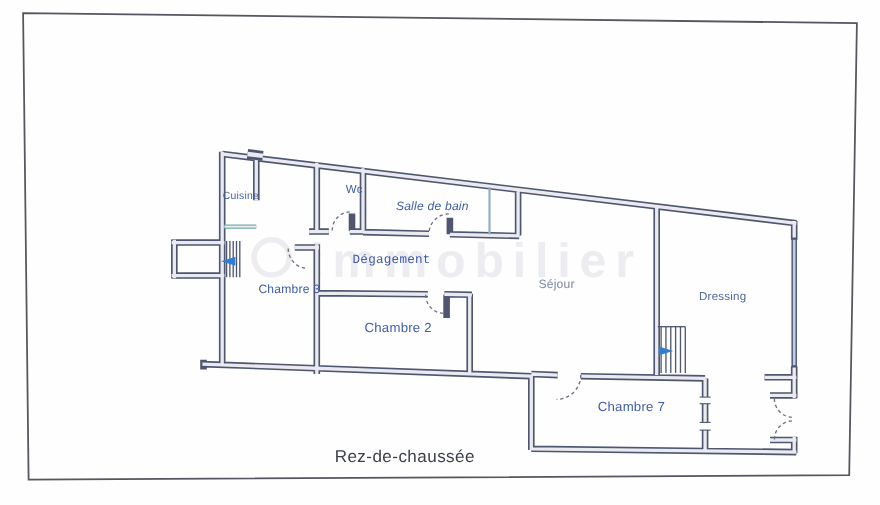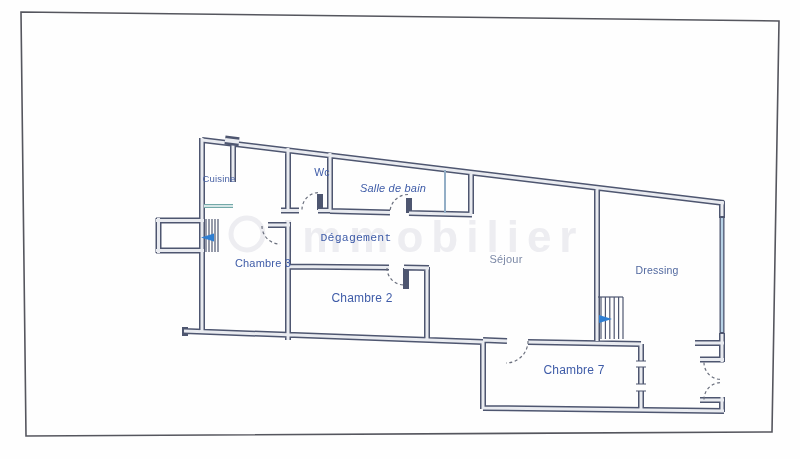--- a/index.html
+++ b/index.html
@@ -162,14 +162,15 @@
   <div class="room-label lbl-dressing" style="left:219px;top:178px;">Cuisine</div>
   <div class="room-label lbl-wc" style="left:311px;top:172px;">Wc</div>
   <div class="room-label" style="left:393px;top:188px;font-style:italic;">Salle de bain</div>
   <div class="room-label lbl-degagement" style="left:356px;top:237px;font-family:Liberation Mono, monospace;">Dégagement</div>
   <div class="room-label" style="left:263px;top:263px;">Chambre 3</div>
   <div class="room-label lbl-chambre-2" style="left:362px;top:298px;">Chambre 2</div>
   <div class="room-label lbl-sejour" style="left:506px;top:259px;">Séjour</div>
   <div class="room-label lbl-cuisine" style="left:657px;top:270px;">Dressing</div>
   <div class="room-label lbl-chambre-1" style="left:574px;top:370px;">Chambre 7</div>
 
+  <div class="caption" style="left:368px;top:416px;">Rez-de-chaussée</div>
 
 </div>
 
 </body></html>

